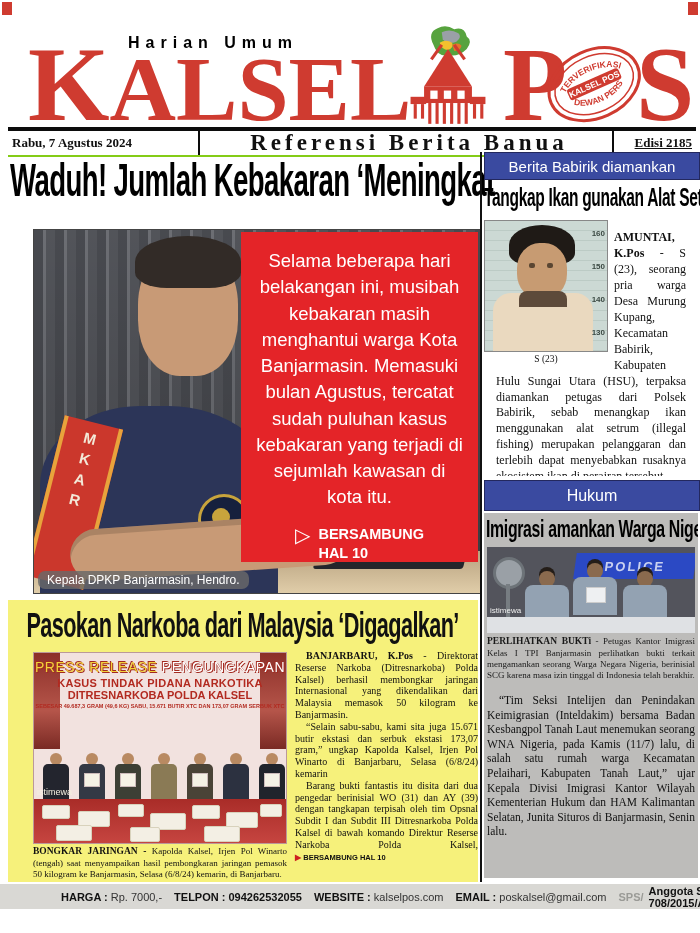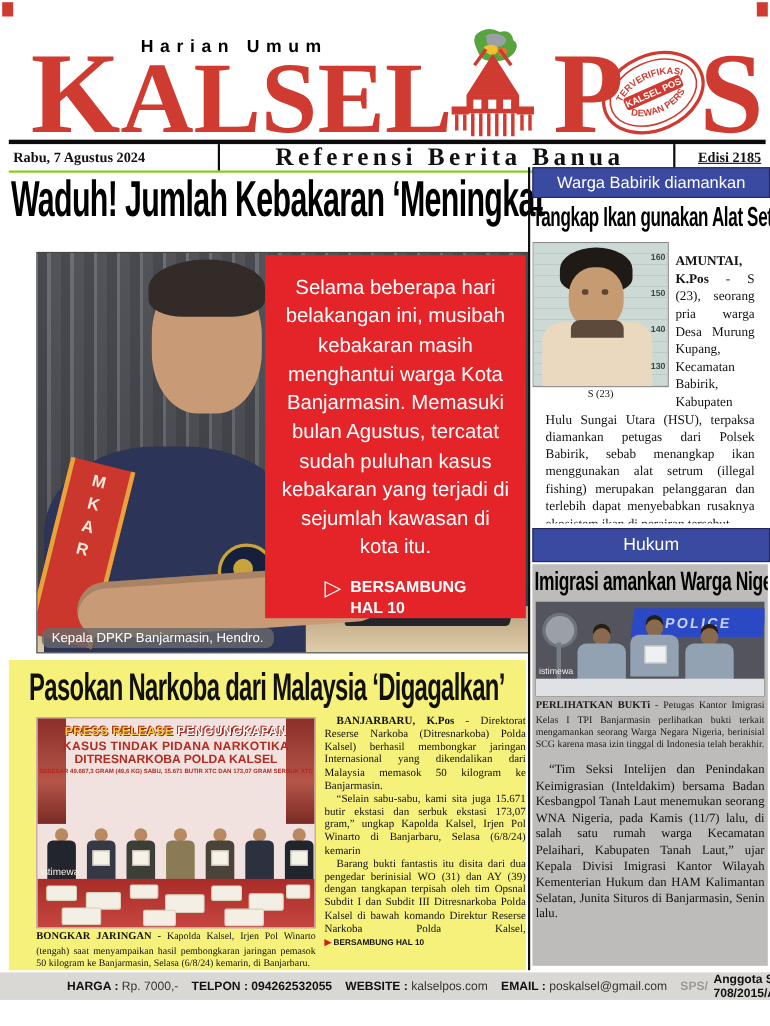--- a/index.html
+++ b/index.html
@@ -72,21 +72,21 @@
 
   
   #yellow{left:8px;top:600px;width:470px;height:282px;background:#f6f17b;overflow:hidden;}
   #headline-drug{position:absolute;left:0;top:2px;width:470px;height:46px;display:flex;align-items:center;
                  justify-content:center;overflow:visible;}
   #headline-drug span{font-family:"Liberation Sans",sans-serif;font-weight:700;font-size:35px;
                       letter-spacing:-1px;white-space:nowrap;transform:scaleX(.62);transform-origin:50% 50%;}
   #press-photo{left:25px;top:52px;width:252px;height:190px;background:#f2e2df;overflow:hidden;border:1px solid #b99;}
   .honor-strip{position:absolute;top:0;width:26px;height:96px;background:linear-gradient(180deg,#8c2f28,#b5554a 60%,#7a2a24);}
   #press-banner{position:absolute;left:0;top:0;width:100%;text-align:center;font-family:"Liberation Sans",sans-serif;}
-  .pb1{margin-top:6px;font-size:11px;font-weight:700;letter-spacing:.5px;}
+  .pb1{margin-top:6px;font-size:14px;font-weight:400;letter-spacing:.5px;}
   .pb1 .y{color:#f2d23a;text-shadow:1px 1px 0 #a32a20,-1px -1px 0 #a32a20;}
   .pb1 .w{color:#fff;text-shadow:1px 1px 0 #a32a20,-1px -1px 0 #a32a20;}
   .pb2{color:#b22a20;font-weight:700;font-size:11px;margin-top:2px;letter-spacing:.3px;}
   .pb3{color:#b22a20;font-weight:700;font-size:11px;}
   .pb4{color:#b22a20;font-weight:700;font-size:5.5px;margin-top:2px;}
   #press-people{position:absolute;left:0;top:96px;width:100%;height:52px;display:flex;
                 justify-content:space-around;align-items:flex-end;padding:0 4px;}
   .fig{position:relative;width:26px;height:48px;}
   .fig .hd{position:absolute;left:7px;top:0;width:12px;height:12px;border-radius:50%;background:#b98a62;}
   .fig .bd{position:absolute;left:0;top:11px;width:26px;height:37px;border-radius:5px 5px 0 0;}
@@ -320,21 +320,21 @@
       <b>BONGKAR JARINGAN - </b><span>Kapolda Kalsel, Irjen Pol Winarto (tengah) saat menyampaikan hasil pembongkaran jaringan pemasok 50 kilogram ke Banjarmasin, Selasa (6/8/24) kemarin, di Banjarbaru.</span>
     </div>
 
     <div class="abs" id="drug-text">
       <p><span class="lead-b">BANJARBARU, K.Pos</span><span> - Direktorat Reserse Narkoba (Ditresnarkoba) Polda Kalsel) berhasil membongkar jaringan Internasional yang dikendalikan dari Malaysia memasok 50 kilogram ke Banjarmasin.</span></p>
       <p>“Selain sabu-sabu, kami sita juga 15.671 butir ekstasi dan serbuk ekstasi 173,07 gram,” ungkap Kapolda Kalsel, Irjen Pol Winarto di Banjarbaru, Selasa (6/8/24) kemarin</p>
       <p><span>Barang bukti fantastis itu disita dari dua pengedar berinisial WO (31) dan AY (39) dengan tangkapan terpisah oleh tim Opsnal Subdit I dan Subdit III Ditresnarkoba Polda Kalsel di bawah komando Direktur Reserse Narkoba Polda Kalsel, </span><span class="cont-inline"><span class="tri">▶</span> <span>BERSAMBUNG HAL 10</span></span></p>
     </div>
   </div>
 
-  <div class="abs kicker" id="kicker-fish">Warga Babirik diamankan</div>
+  <div class="abs kicker" id="kicker-fish">Berita Babirik diamankan</div>
   <div class="abs cond" id="headline-fish">Tangkap Ikan gunakan Alat Setrum</div>
 
   <div class="abs" id="fish-body">
     <div id="mug-wrap">
       <div id="mugshot">
         <div id="mug-hair"></div>
         <div id="mug-face">
             <i></i>
           </div>
         <div id="mug-shirt"></div>

